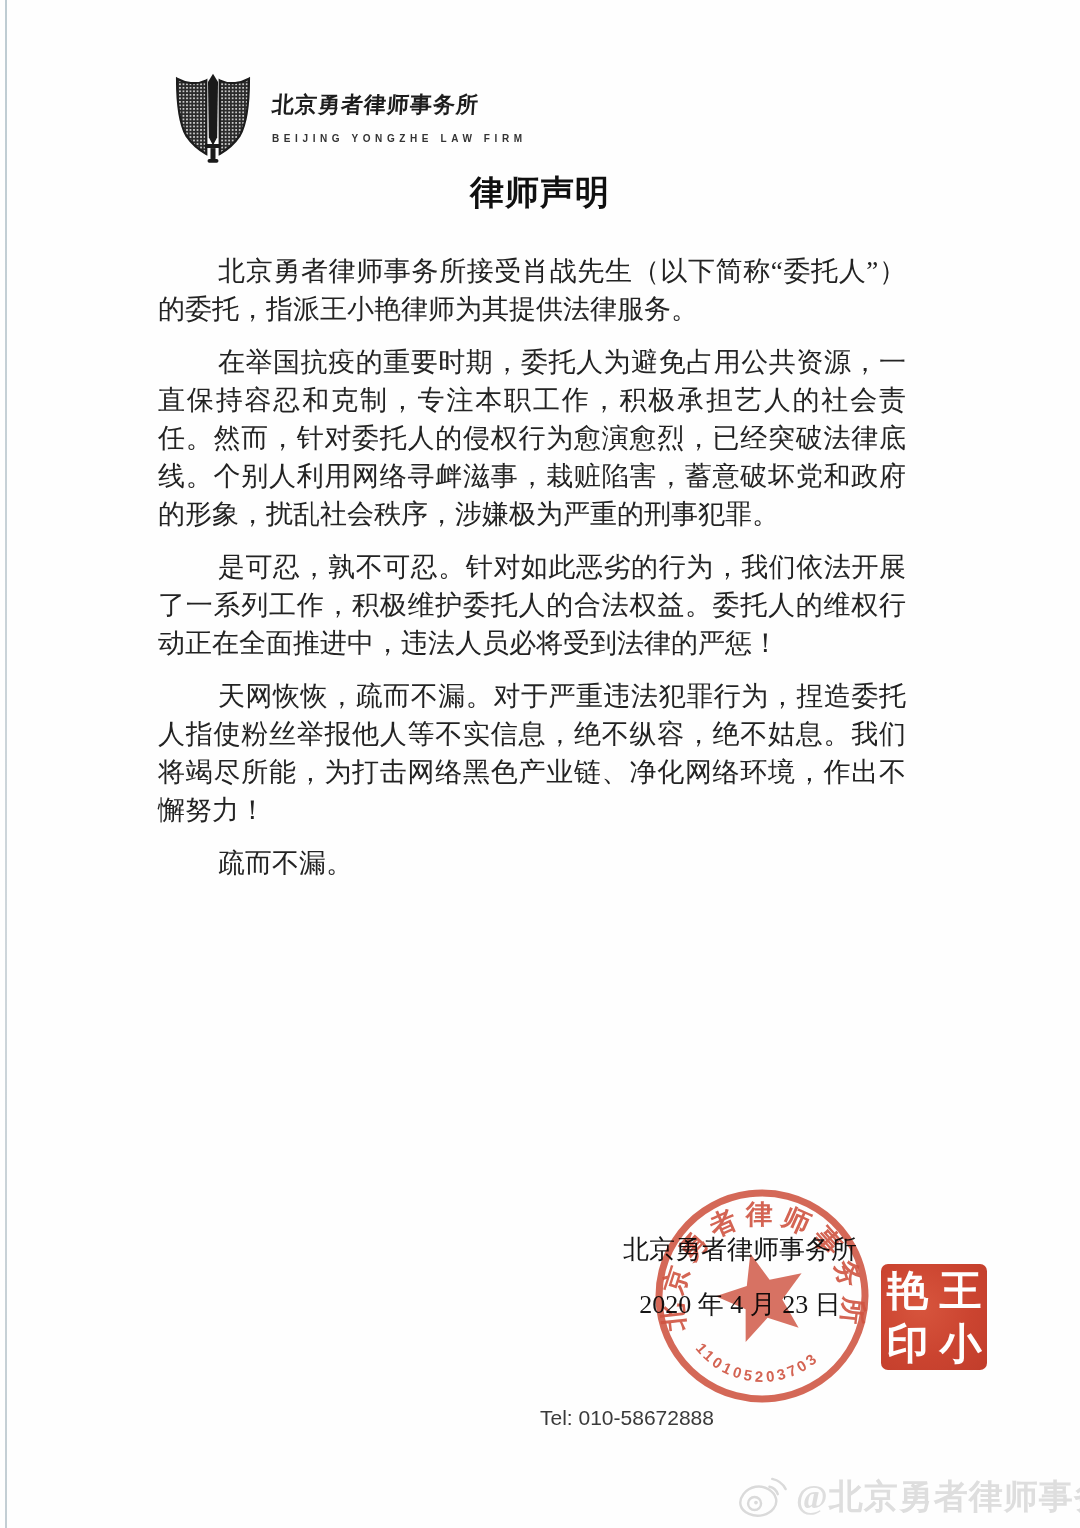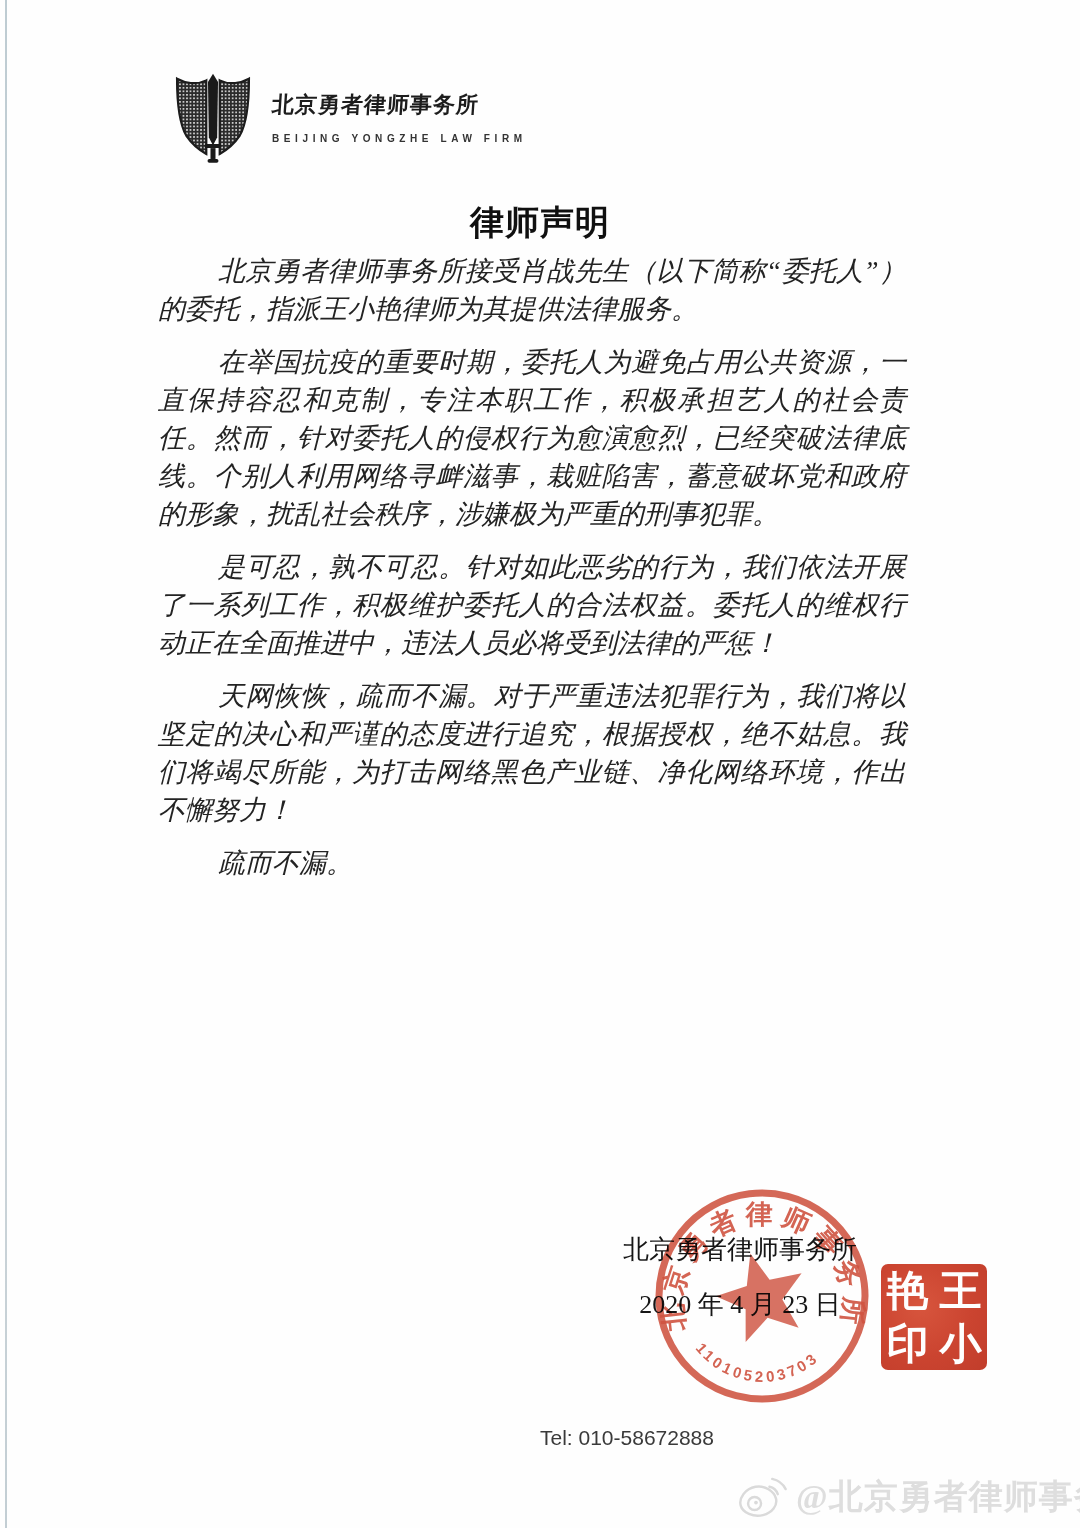--- a/index.html
+++ b/index.html
@@ -15,24 +15,24 @@
   
   .logo { position:absolute; left:170px; top:72px; display:flex; align-items:flex-start; }
   .logo-icon { width:86px; height:92px; flex:0 0 auto; }
   .logo-text { margin-left:16px; padding-top:18px; }
   .logo-cn { font-size:22px; font-weight:700; letter-spacing:1px; color:#1d1d1d;
     transform:skewX(-4deg); white-space:nowrap; }
   .logo-en { margin-top:13px; font-family:"Liberation Sans","DejaVu Sans",sans-serif;
     font-size:10px; font-weight:700; letter-spacing:4.6px; color:#333; white-space:nowrap; }
 
   
-  .doc-title { position:absolute; left:0; right:0; top:200px; text-align:center;
+  .doc-title { position:absolute; left:0; right:0; top:170px; text-align:center;
     font-size:34px; font-weight:700; letter-spacing:1px; color:#101010; }
   .doc-body { position:absolute; left:158px; top:252px; width:748px;
-    font-size:27px; line-height:38px; text-align:justify; color:#232323;font-style:italic; }
+    font-size:27px; line-height:38px; text-align:justify; color:#232323; }
   .doc-body p { margin:0 0 15px 0; text-indent:60px; }
 
   
   .signature { position:absolute; left:585px; top:1222px; width:310px;
     text-align:center; font-size:26px; color:#161616; z-index:2; }
   .signature .sig-line { height:55px; line-height:55px; white-space:nowrap; }
 
   
   .seal-round { position:absolute; left:652px; top:1186px; width:220px; height:220px;
     z-index:3; mix-blend-mode:multiply; opacity:.93; }
@@ -40,21 +40,21 @@
     z-index:3; mix-blend-mode:multiply; border-radius:7px;
     background:radial-gradient(circle at 38% 40%, #d8553d 0%, #cc4430 55%, #c23d2b 100%);
     display:grid; grid-template-columns:1fr 1fr; grid-template-rows:1fr 1fr;
     align-items:center; justify-items:center; }
   .seal-square span { color:#fff; font-size:42px; font-weight:700; line-height:1;
     font-family:"Liberation Serif","DejaVu Serif",serif; }
 
   
   .contact { position:absolute; left:540px; top:1400px;
     font-family:"Liberation Sans","DejaVu Sans",sans-serif;
-    font-size:21px; color:#3a3a3a; line-height:35px;margin-top:20px; }
+    font-size:21px; color:#3a3a3a; line-height:35px; }
 
   
   .watermark { position:absolute; left:736px; top:1474px; display:flex;
     align-items:center; gap:8px; color:#dedede; z-index:1; }
   .watermark .wm-text { font-size:34px; font-weight:700; letter-spacing:1px;
     white-space:nowrap; text-shadow:0 0 1px #ffffff; }
   .wm-icon { width:52px; height:46px; }
 </style>
 </head>
 <body>
@@ -88,21 +88,21 @@
       <div class="logo-en">BEIJING YONGZHE LAW FIRM</div>
     </div>
   </div>
 
   <div class="doc-title">律师声明</div>
 
   <div class="doc-body">
     <p>北京勇者律师事务所接受肖战先生（以下简称“委托人”）的委托，指派王小艳律师为其提供法律服务。</p>
     <p>在举国抗疫的重要时期，委托人为避免占用公共资源，一直保持容忍和克制，专注本职工作，积极承担艺人的社会责任。然而，针对委托人的侵权行为愈演愈烈，已经突破法律底线。个别人利用网络寻衅滋事，栽赃陷害，蓄意破坏党和政府的形象，扰乱社会秩序，涉嫌极为严重的刑事犯罪。</p>
     <p>是可忍，孰不可忍。针对如此恶劣的行为，我们依法开展了一系列工作，积极维护委托人的合法权益。委托人的维权行动正在全面推进中，违法人员必将受到法律的严惩！</p>
-    <p>天网恢恢，疏而不漏。对于严重违法犯罪行为，我们将以坚定的决心和严谨的态度进行追究，根据授权，绝不姑息。我们将竭尽所能，为打击网络黑色产业链、净化网络环境，作出不懈努力！</p>
+    <p>天网恢恢，疏而不漏。对于严重违法犯罪行为，捏造委托人指使粉丝举报他人等不实信息，绝不纵容，绝不姑息。我们将竭尽所能，为打击网络黑色产业链、净化网络环境，作出不懈努力！</p>
     <p>疏而不漏。</p>
   </div>
 
   <div class="signature">
     <div class="sig-line">北京勇者律师事务所</div>
     <div class="sig-line">2020 年 4 月 23 日</div>
   </div>
 
   <svg class="seal-round" viewBox="0 0 220 220">
     <g transform="rotate(-7 110 110)" fill="none">

